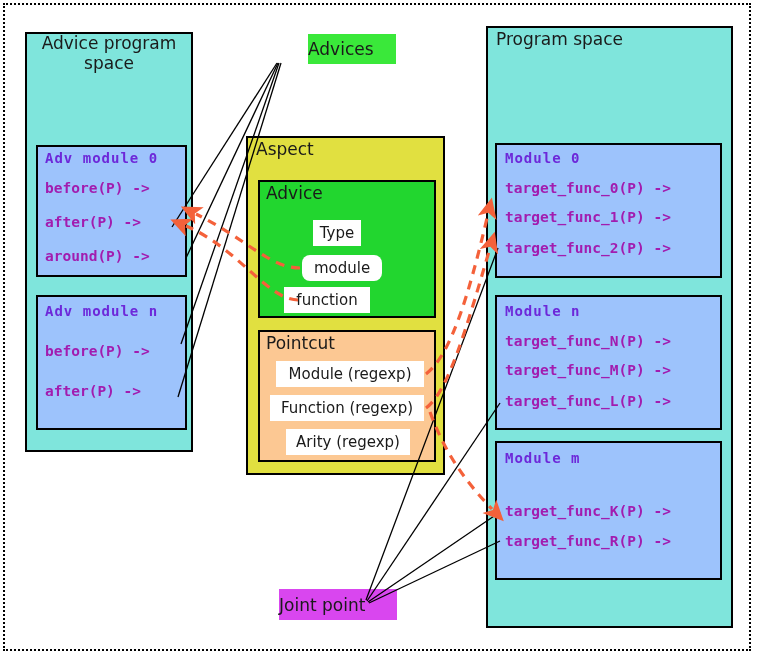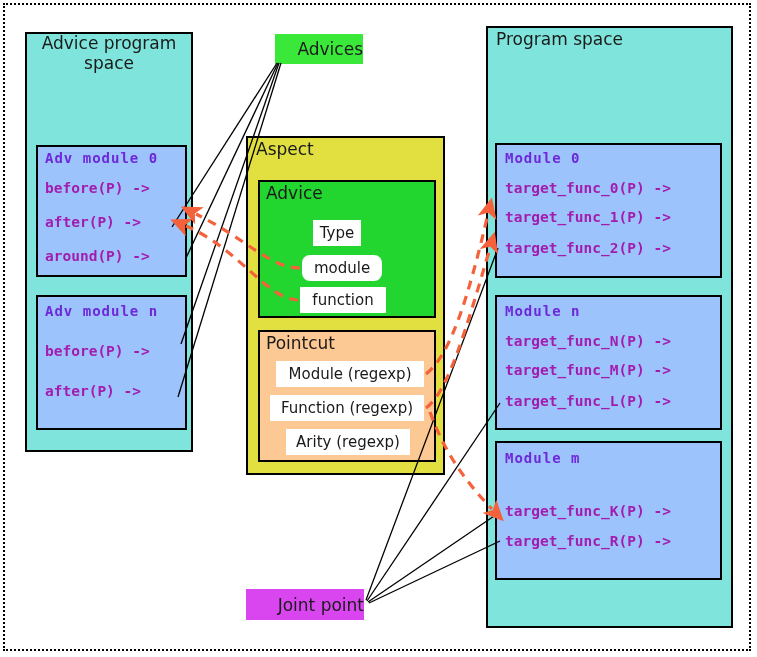--- a/index.html
+++ b/index.html
@@ -48,21 +48,22 @@
   }
   .pointcut-box {
     background: #fcc893;
   }
   .tag-box {
     position: absolute;
     box-sizing: border-box;
     border: none;
     display: flex;
     align-items: center;
-    justify-content: flex-end;
+    justify-content: flex-start;
+    margin-left: 33px;
   }
   .tag-green { background: #3ae83a; }
   .tag-orange { background: #d946ef; }
   .white-field {
     position: absolute;
     box-sizing: border-box;
     background: #ffffff;
     border: none;
     display: flex;
     align-items: center;
@@ -137,21 +138,21 @@
   <div class="code-line" style="left:45px; top:343px;">before(P) -&gt;</div>
   <div class="code-line" style="left:45px; top:383px;">after(P) -&gt;</div>
 
   <div class="box aspect-box" style="left:246px; top:136px; width:199px; height:339px;"></div>
   <div class="title-plain" style="left:256px; top:140px;">Aspect</div>
 
   <div class="box advice-box" style="left:258px; top:180px; width:178px; height:138px;"></div>
   <div class="title-plain" style="left:266px; top:184px;">Advice</div>
   <div class="white-field" style="left:313px; top:220px; width:48px; height:26px;">Type</div>
   <div class="white-field" style="left:302px; top:255px; width:80px; height:26px;border-radius:8px;">module</div>
-  <div class="white-field" style="left:300px; top:287px; width:86px; height:26px;">function</div>
+  <div class="white-field" style="left:284px; top:287px; width:86px; height:26px;">function</div>
 
   <div class="box pointcut-box" style="left:258px; top:330px; width:178px; height:132px;"></div>
   <div class="title-plain" style="left:266px; top:334px;">Pointcut</div>
   <div class="white-field" style="left:276px; top:361px; width:148px; height:26px;">Module (regexp)</div>
   <div class="white-field" style="left:270px; top:395px; width:154px; height:26px;">Function (regexp)</div>
   <div class="white-field" style="left:286px; top:429px; width:124px; height:26px;">Arity (regexp)</div>
 
   <div class="box space-box" style="left:486px; top:26px; width:247px; height:602px;"></div>
   <div class="title-plain" style="left:496px; top:30px;">Program space</div>
 

